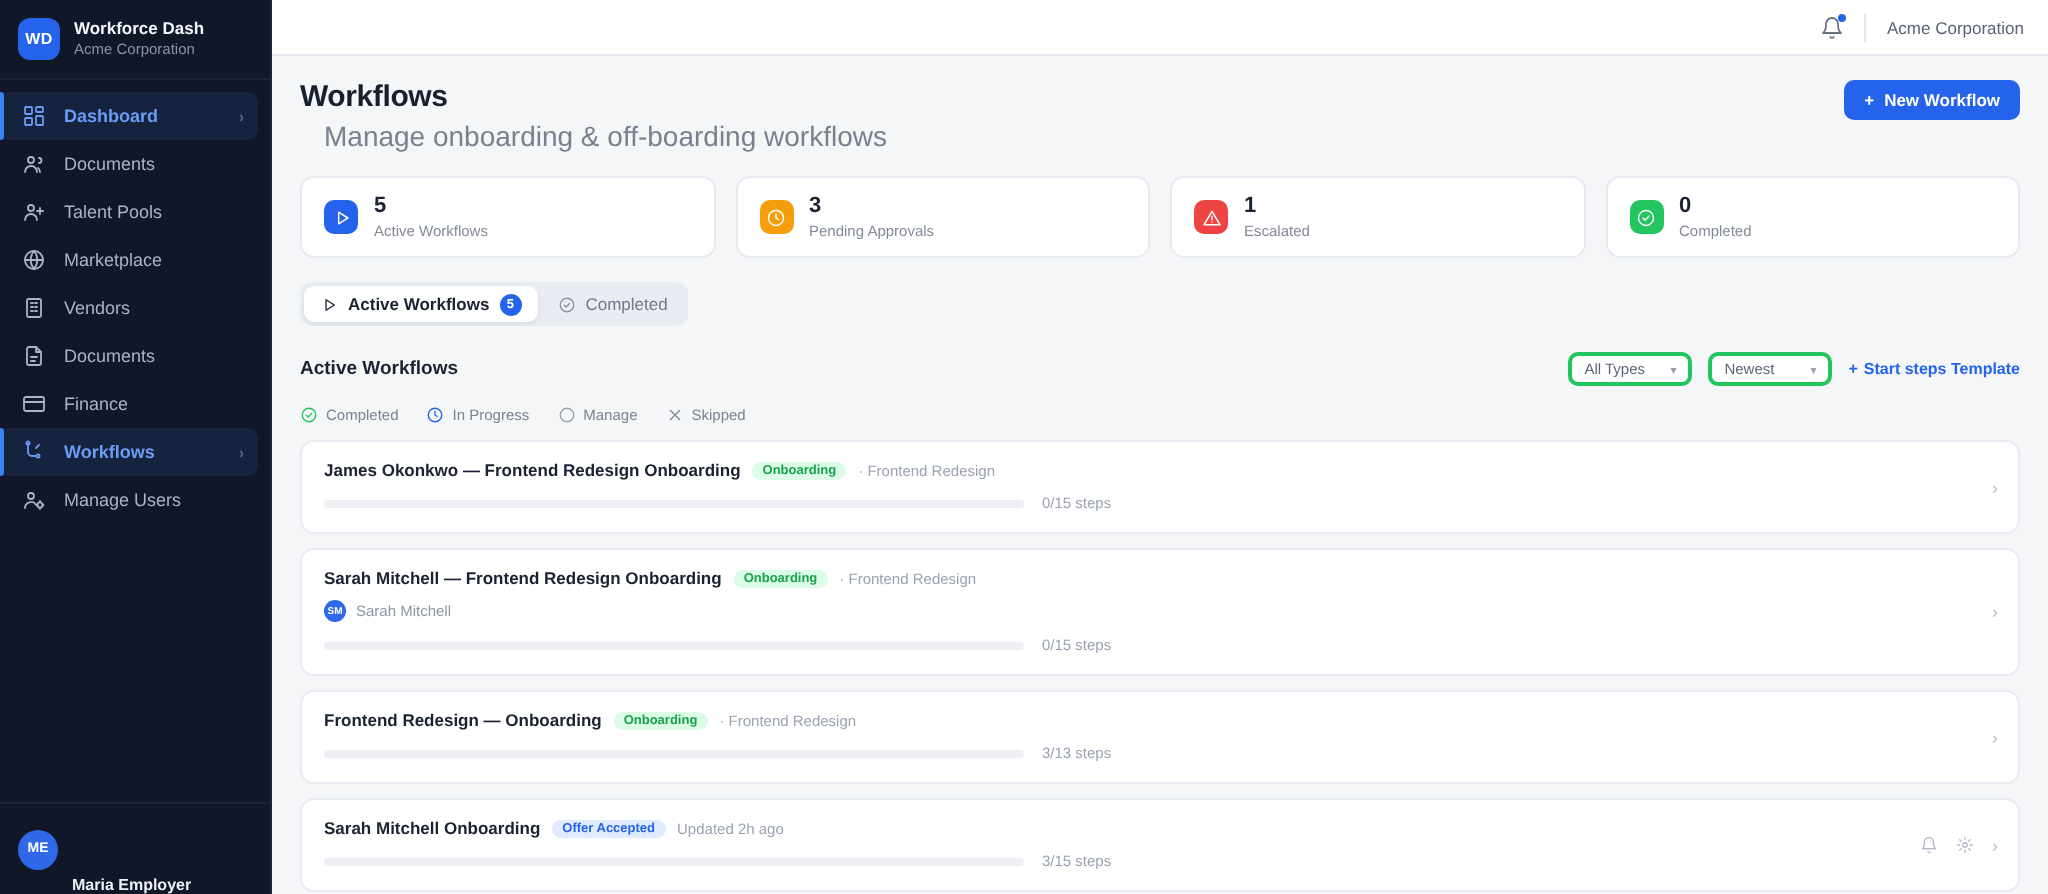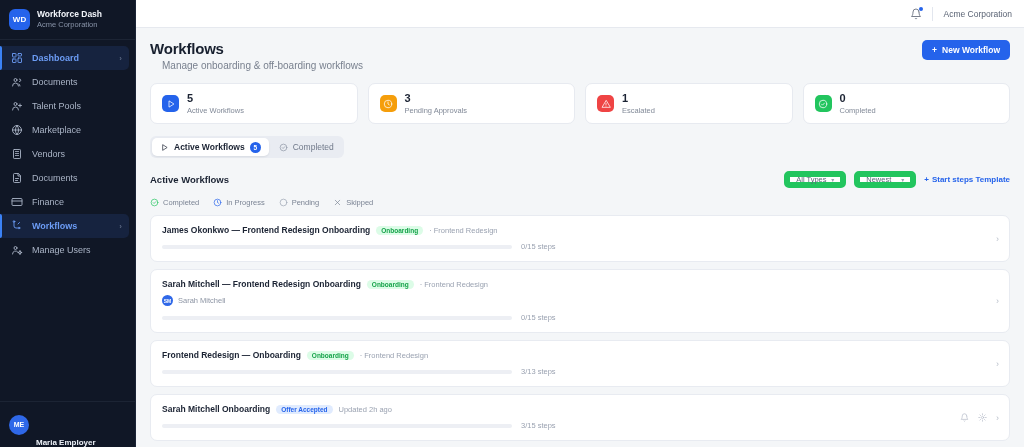--- a/index.html
+++ b/index.html
@@ -86,21 +86,21 @@
     position: absolute; top: -1px; right: -1px; width: 4px; height: 4px;
     border-radius: 50%; background: #2563eb;
   }
   .topbar-div { width: 1px; height: 14px; background: #e2e6ee; }
   .topbar-org { font-size: 8.5px; color: #5a6374; white-space: nowrap; }
 
   .content { flex: 1; padding: 12px 14px 0 14px; overflow: hidden; }
 
   .page-head { display: flex; align-items: flex-start; justify-content: space-between; }
   .page-title { font-size: 15px; font-weight: bold; color: #18202f; letter-spacing: -.2px; }
-  .page-sub { font-size: 10px; color: #79818f; margin-top: 3px; padding-left: 12px; }
+  .page-sub { font-size: 14px; color: #79818f; margin-top: 3px; padding-left: 12px; }
   .btn-primary {
     background: #2563eb; color: #fff; border: none; border-radius: 5px;
     height: 20px; padding: 0 10px; font-size: 8.5px; font-weight: bold;
     display: inline-flex; align-items: center; gap: 5px; cursor: pointer;
     font-family: "Liberation Sans", sans-serif;
   }
 
   
   .stats { display: flex; gap: 10px; margin-top: 12px; }
   .stat {
@@ -131,21 +131,21 @@
     background: #2563eb; color: #fff; border-radius: 50%;
     width: 11px; height: 11px; font-size: 6.5px; font-weight: bold;
     display: inline-flex; align-items: center; justify-content: center;
   }
 
   
   .list-head { display: flex; align-items: center; justify-content: space-between; margin-top: 13px; }
   .list-title { font-size: 9.5px; font-weight: bold; color: #1b2333; }
   .list-tools { display: flex; align-items: center; gap: 8px; }
   .select {
-    background: #fff; border: 6px solid #22c55e; border-radius: 5px;
+    background: #fff; border: 2px solid #22c55e; border-radius: 5px;
     height: 17px; min-width: 62px; padding: 0 6px;
     font-size: 7.5px; color: #5d6678;
     display: inline-flex; align-items: center; justify-content: space-between; 
     cursor: pointer;
   }
   .select .cv { font-size: 6px; color: #98a1b2; }
   .link-tmpl { font-size: 8px; color: #2563eb; font-weight: bold; display: inline-flex; align-items: center; gap: 3px; cursor: pointer; }
 
   
   .legend { display: flex; align-items: center; gap: 14px; margin-top: 10px; }
@@ -436,21 +436,21 @@
               </svg>
             </span>
             <span>In Progress</span>
           </span>
           <span class="leg">
             <span style="color:#9aa2b1">
               <svg viewBox="0 0 24 24" fill="none" stroke="currentColor" stroke-width="1.8" stroke-linecap="round" stroke-linejoin="round">
                 <circle cx="12" cy="12" r="9"></circle>
               </svg>
             </span>
-            <span>Pending</span>
+            <span>Manage</span>
           </span>
           <span class="leg">
             <span style="color:#7b8494">
               <svg viewBox="0 0 24 24" fill="none" stroke="currentColor" stroke-width="1.8" stroke-linecap="round" stroke-linejoin="round">
                 <path d="M6 6l12 12M18 6L6 18"></path>
               </svg>
             </span>
             <span>Skipped</span>
           </span>
         </div>

